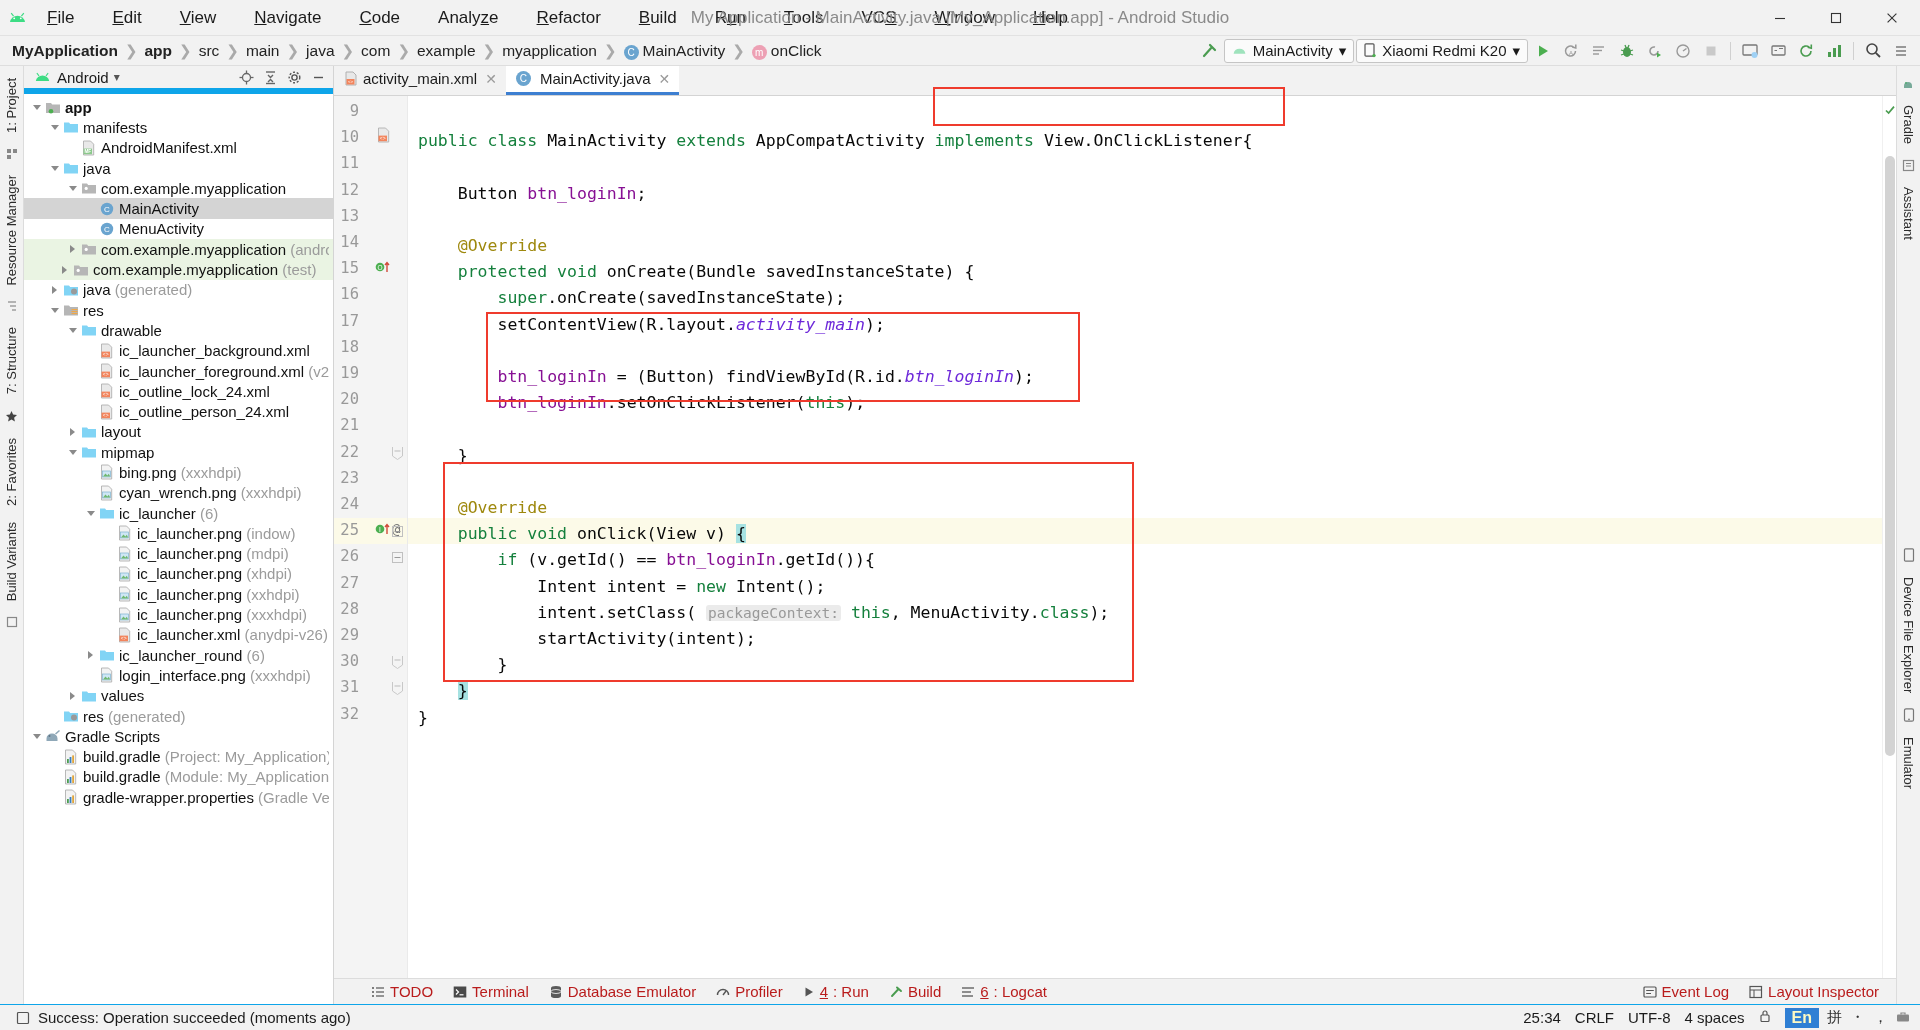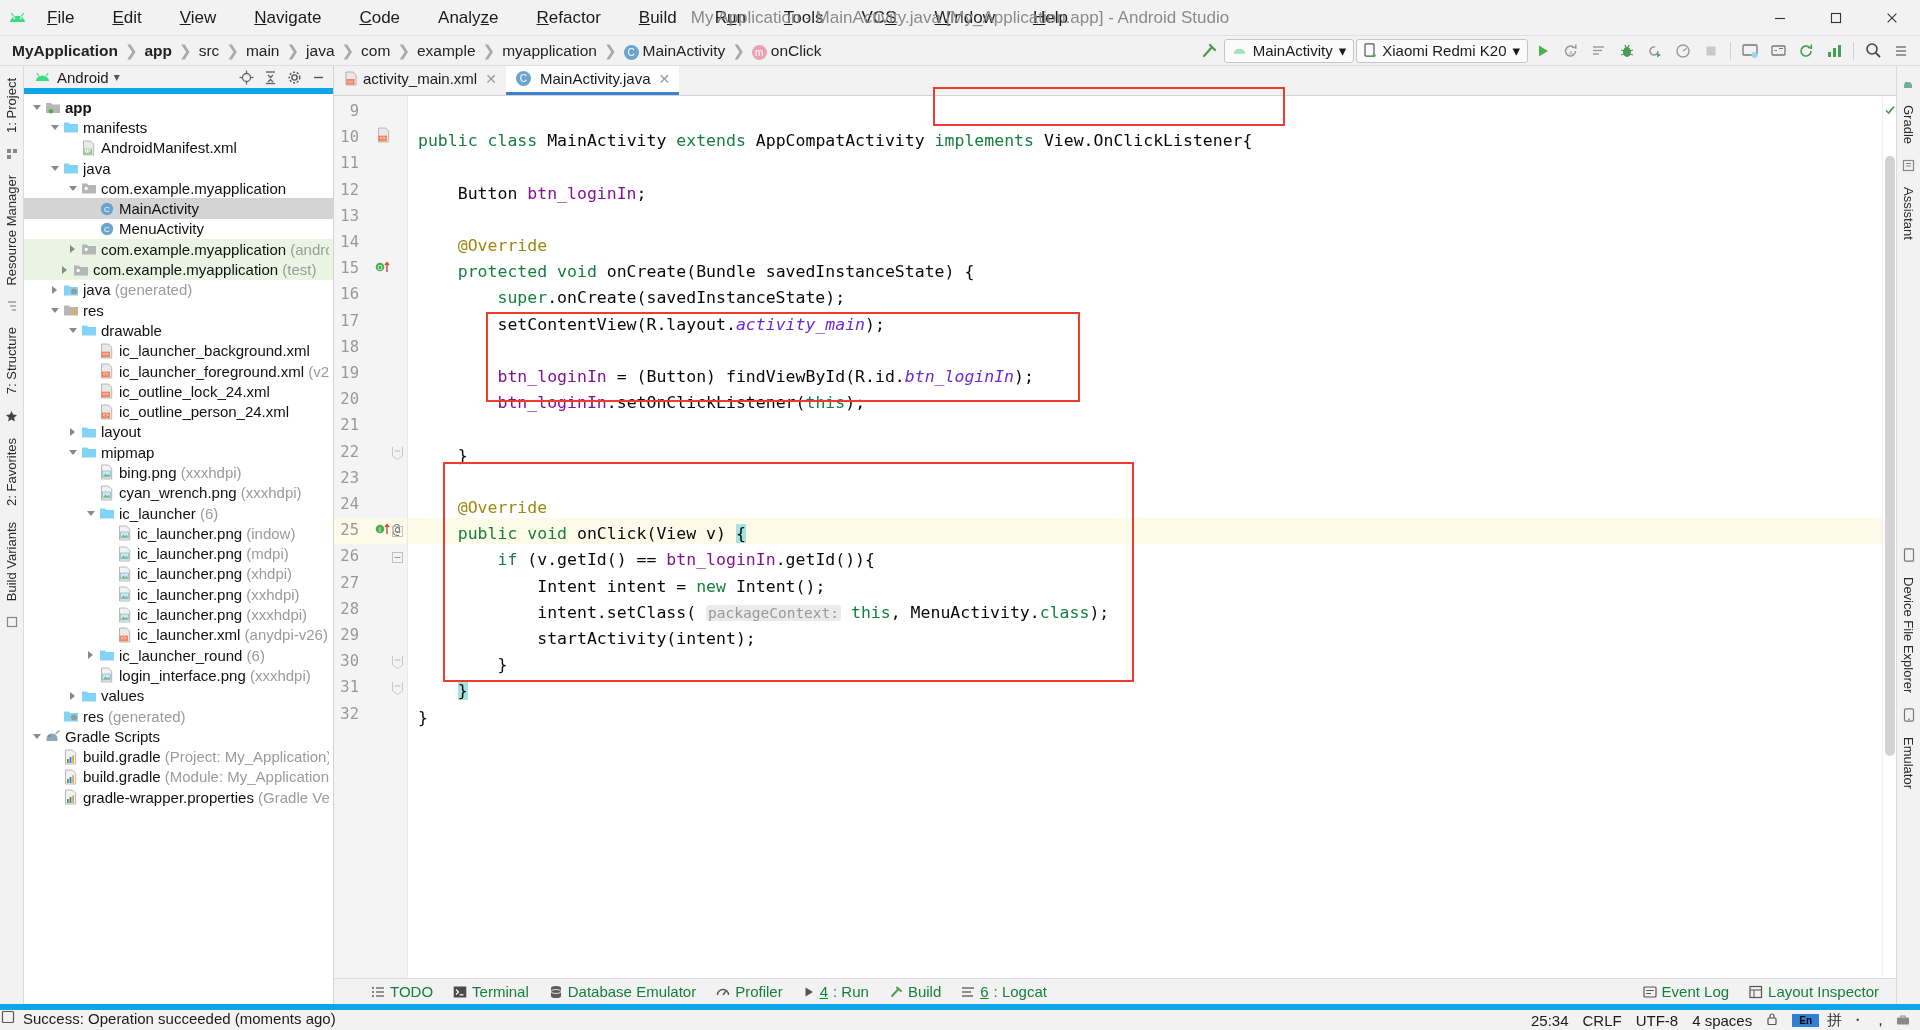--- a/index.html
+++ b/index.html
@@ -158,36 +158,36 @@
   }
   .sthumb { position: absolute; left: 2px; width: 10px; background: #d3d3d3; border-radius: 5px; }
   .scheck { position: absolute; top: 6px; left: 1px; }
 
   
   .toolwin {
     height: 26px; flex: 0 0 26px; background: #f2f2f2; border-top: 1px solid #dcdcdc;
     display: flex; align-items: center; padding-left: 28px; gap: 2px;
   }
   .twitem {
-    display: flex; align-items: center; gap: 5px; font-size: 15px; color: #15803d;
+    display: flex; align-items: center; gap: 5px; font-size: 15px; color: #b91c1c;
     padding: 3px 9px; cursor: default; white-space: nowrap;
   }
   .twitem u { text-decoration: underline; }
   .tw-right { margin-left: auto; display: flex; gap: 2px; padding-right: 8px; }
 
   
   .status {
-    height: 26px; flex: 0 0 26px; background: #f2f2f2; border-top: 6px solid #0ea5e9;
-    display: flex; padding-left: 1px; font-size: 15px; color: #1b1b1b;
+    height: 26px; flex: 0 0 26px; background: #f2f2f2; border-top: 1px solid #0ea5e9;
+    display: flex; align-items: center; padding-left: 16px; font-size: 15px; color: #1b1b1b;
   }
   .st-msg { margin-left: 8px; }
   .st-right { margin-left: auto; display: flex; align-items: center; gap: 14px; padding-right: 6px; }
   .st-item { cursor: default; white-space: nowrap; }
   .ime {
-    background: #2f7fd4; color: #000000; font-weight: bold; font-size: 10px;
+    background: #2f7fd4; color: #fef9c3; font-weight: bold; font-size: 16px;
     padding: 1px 7px; border-radius: 0; display: flex; align-items: center; gap: 3px;
   }
   .ime-chip { display: flex; align-items: center; gap: 8px; padding-right: 4px; }
   .ime-ico { font-size: 15px; color: #333; }
 </style>
 </head>
 <body>
 
 <div class="ide">
 

